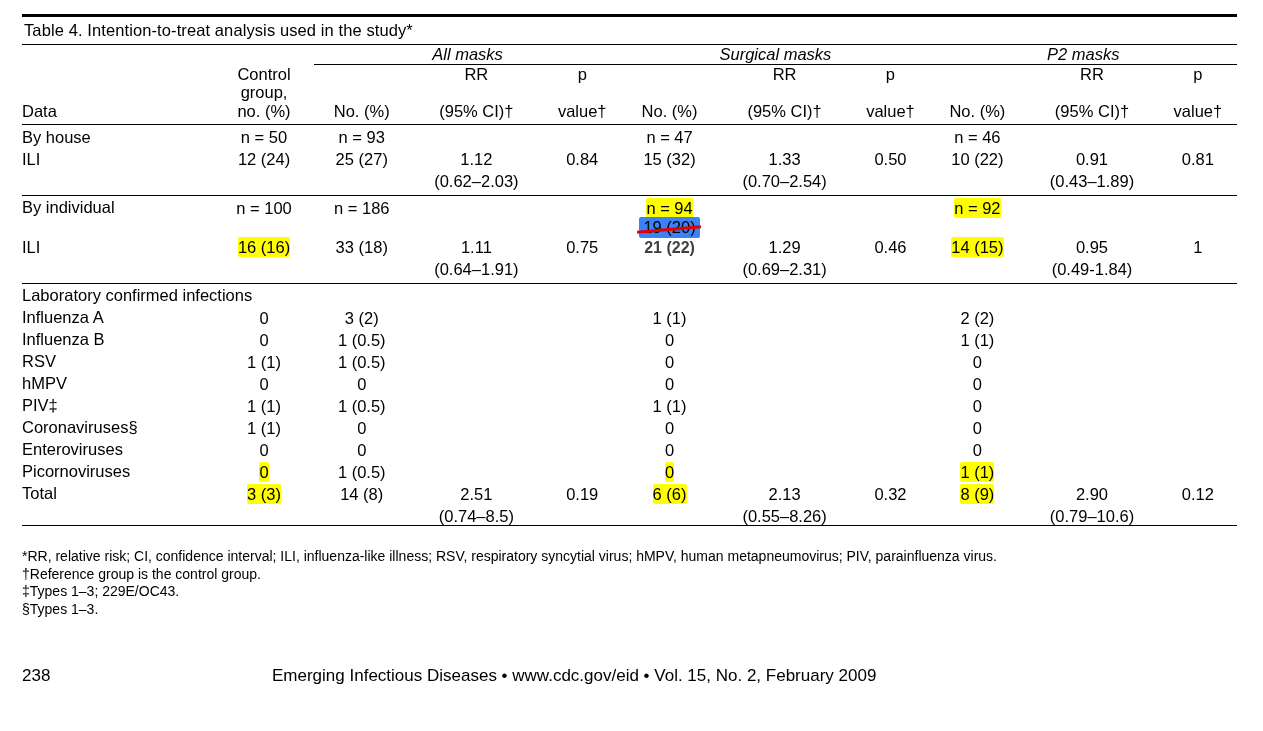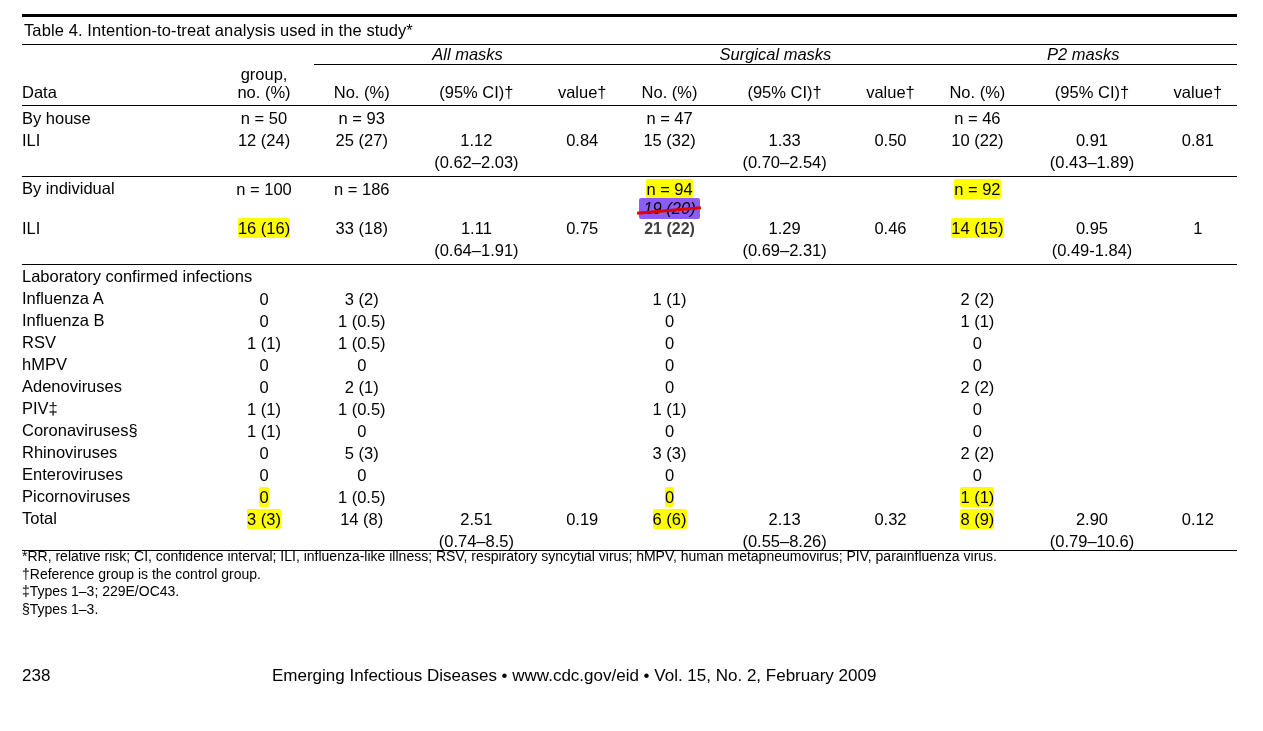--- a/index.html
+++ b/index.html
@@ -88,23 +88,22 @@
 
   .hl {
     background: #ffff00;
     padding: 1px 0;
     border-radius: 2px;
   }
   .strike {
     position: relative;
     display: inline-block;
     padding: 1px 4px;
-    background: #8b5cf6;
+    background: #3b82f6;
     border-radius: 2px;
-    font-style: italic;
   }
   .strike::after {
     content: "";
     position: absolute;
     left: -2px;
     right: -2px;
     top: 50%;
     height: 2.5px;
     background: #e00000;
     transform: rotate(-5deg);
@@ -173,20 +172,33 @@
 
       <tbody>
           <tr>
         <td></td>
         <td></td>
         <td class="grp-head grp-underline" colspan="3">All masks</td>
         <td class="grp-head grp-underline" colspan="3">Surgical masks</td>
         <td class="grp-head grp-underline" colspan="3">P2 masks</td>
       </tr>
 
+      <tr>
+        <td></td>
+        <td class="hdr-cell">Control</td>
+        <td></td>
+        <td class="hdr-cell">RR</td>
+        <td class="hdr-cell">p</td>
+        <td></td>
+        <td class="hdr-cell">RR</td>
+        <td class="hdr-cell">p</td>
+        <td></td>
+        <td class="hdr-cell">RR</td>
+        <td class="hdr-cell">p</td>
+      </tr>
 
       <tr>
         <td></td>
         <td class="hdr-cell">group,</td>
         <td></td>
         <td></td>
         <td></td>
         <td></td>
         <td></td>
         <td></td>
@@ -365,33 +377,20 @@
         <td></td>
             <td></td>
         <td class="hdr-cell">0</td>
         <td></td>
             <td></td>
         <td class="hdr-cell">0</td>
         <td></td>
             <td></td>
       </tr>
 
-      <tr class="row-h">
-        <td class="row-label-indent">Adenoviruses</td>
-        <td class="hdr-cell">0</td>
-        <td class="hdr-cell">2 (1)</td>
-        <td></td>
-            <td></td>
-        <td class="hdr-cell">0</td>
-        <td></td>
-            <td></td>
-        <td class="hdr-cell">2 (2)</td>
-        <td></td>
-            <td></td>
-      </tr>
 
       <tr class="row-h">
         <td class="row-label-indent">PIV‡</td>
         <td class="hdr-cell">1 (1)</td>
         <td class="hdr-cell">1 (0.5)</td>
         <td></td>
             <td></td>
         <td class="hdr-cell">1 (1)</td>
         <td></td>
             <td></td>
@@ -407,33 +406,20 @@
         <td></td>
             <td></td>
         <td class="hdr-cell">0</td>
         <td></td>
             <td></td>
         <td class="hdr-cell">0</td>
         <td></td>
             <td></td>
       </tr>
 
-      <tr class="row-h">
-        <td class="row-label-indent">Rhinoviruses</td>
-        <td class="hdr-cell">0</td>
-        <td class="hdr-cell">5 (3)</td>
-        <td></td>
-            <td></td>
-        <td class="hdr-cell">3 (3)</td>
-        <td></td>
-            <td></td>
-        <td class="hdr-cell">2 (2)</td>
-        <td></td>
-            <td></td>
-      </tr>
 
       <tr class="row-h">
         <td class="row-label-indent">Enteroviruses</td>
         <td class="hdr-cell">0</td>
         <td class="hdr-cell">0</td>
         <td></td>
             <td></td>
         <td class="hdr-cell">0</td>
         <td></td>
             <td></td>

